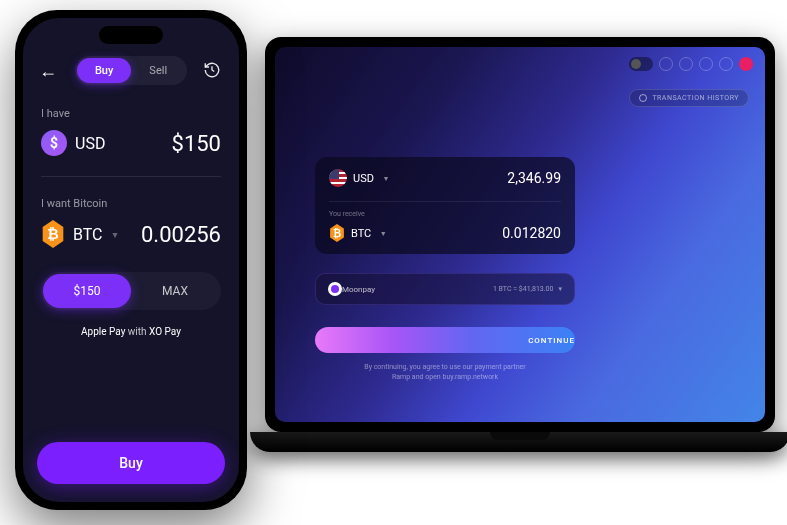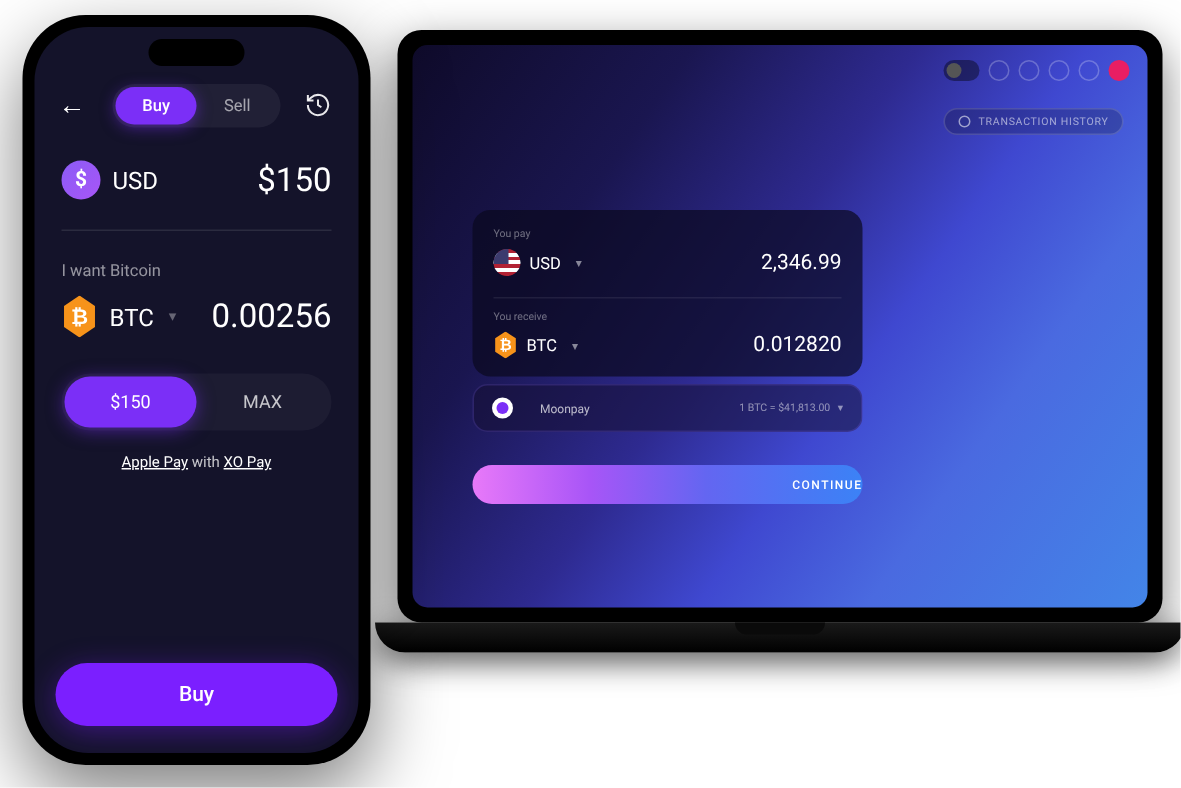--- a/index.html
+++ b/index.html
@@ -1,19 +1,19 @@
 <!DOCTYPE html>
 <html><head>
 <meta charset="utf-8">
 <style>
 * { margin: 0; padding: 0; box-sizing: border-box; font-family: -apple-system, BlinkMacSystemFont, "Segoe UI", Roboto, sans-serif; }
 body { width: 787px; height: 525px; background: #fff; position: relative; overflow: hidden; }
 
 
-.laptop { position: absolute; left: 265px; top: 20px; width: 510px; height: 430px; }
+.laptop { position: absolute; left: 265px; top: 37px; width: 510px; height: 430px; }
 .laptop-screen { width: 100%; height: 395px; background: #000; border-radius: 16px; padding: 10px; box-shadow: 0 10px 30px rgba(0,0,0,0.5); }
 .laptop-inner { width: 100%; height: 100%; border-radius: 10px; overflow: hidden; position: relative; background: linear-gradient(125deg, #0f0b2a 0%, #1a1650 25%, #2e2a90 45%, #3f48d0 60%, #4a6ae0 75%, #4385e8 100%); }
 .laptop-base { width: 540px; height: 20px; margin-left: -15px; background: linear-gradient(180deg, #1a1a1a 0%, #000 100%); border-radius: 0 0 20px 20px; box-shadow: 0 6px 20px rgba(0,0,0,0.6); }
 .laptop-notch { width: 60px; height: 8px; background: #0a0a0a; border-radius: 0 0 10px 10px; margin: 0 auto; }
 
 .topbar { position: absolute; right: 12px; top: 10px; display: flex; gap: 6px; align-items: center; }
 .tb-icon { width: 14px; height: 14px; border: 1px solid rgba(255,255,255,0.35); border-radius: 50%; opacity: 0.7; }
 .tb-toggle { width: 24px; height: 14px; background: rgba(0,0,0,0.4); border-radius: 7px; position: relative; }
 .tb-toggle::after { content: ""; position: absolute; left: 2px; top: 2px; width: 10px; height: 10px; background: #555; border-radius: 50%; }
 .tb-red { width: 14px; height: 14px; background: #e91e63; border-radius: 50%; }
@@ -29,21 +29,21 @@
 .desk-line { display: flex; align-items: center; justify-content: space-between; }
 .desk-left { display: flex; align-items: center; gap: 6px; }
 .desk-flag { width: 18px; height: 18px; border-radius: 50%; background: linear-gradient(180deg, #b22234 0%, #b22234 14%, #fff 14%, #fff 28%, #b22234 28%, #b22234 42%, #fff 42%, #fff 56%, #b22234 56%, #b22234 70%, #fff 70%, #fff 84%, #b22234 84%); position: relative; overflow: hidden; }
 .desk-flag::before { content: ""; position: absolute; left:0; top:0; width:10px; height:10px; background:#3c3b6e; }
 .desk-btc { width: 16px; height: 18px; background: #f7931a; clip-path: polygon(50% 0%, 93% 25%, 93% 75%, 50% 100%, 7% 75%, 7% 25%); display:flex; align-items:center; justify-content:center; color:#fff; font-size:10px; font-weight:bold; }
 .desk-curr { color: #fff; font-size: 11px; }
 .desk-chev { color: rgba(255,255,255,0.5); font-size: 8px; margin-left: 4px; }
 .desk-amount { color: #fff; font-size: 14px; }
 
 .provider-bar { position: absolute; left: 40px; top: 226px; width: 260px; background: rgba(20,15,50,0.55); border: 1px solid rgba(100,80,200,0.3); border-radius: 10px; padding: 8px 12px; display: flex; align-items: center; justify-content: space-between; }
-.provider-l { display: flex; align-items: center; gap: 18px; }
+.provider-l { display: flex; align-items: center; gap: 0; }
 .prov-icon { width: 14px; height: 14px; background: #fff; border-radius: 50%; position: relative; }
 .prov-icon::after { content:""; position:absolute; left:3px; top:3px; width:8px; height:8px; background:#7b2ff7; border-radius:50%; }
 .prov-name { color: rgba(255,255,255,0.7); font-size: 8px; }
 .prov-rate { color: rgba(255,255,255,0.5); font-size: 7px; display:flex; align-items:center; gap:5px;margin-left:22px; }
 .prov-chev { font-size:7px; }
 
 .continue-btn { position: absolute; left: 40px; top: 280px; width: 260px; height: 26px; border-radius: 14px; background: linear-gradient(90deg, #e879f9 0%, #a855f7 30%, #6366f1 60%, #3b82f6 100%); display: flex; align-items: center; justify-content: flex-end; color: #fff; font-size: 8px; letter-spacing: 1px; font-weight: 500; }
 
 .disclaimer { position: absolute; left: 40px; top: 316px; width: 260px; text-align: center; font-size: 7px; color: rgba(255,255,255,0.45); line-height: 1.4; }
 
@@ -70,21 +70,21 @@
 .curr-chev { color: rgba(255,255,255,0.35); font-size: 10px; margin-left: 2px; }
 .amount { color: #fff; font-size: 22px; font-weight: 400; }
 
 .divider { height: 1px; background: rgba(255,255,255,0.1); margin: 20px 18px; }
 
 .quick-row { display: flex; gap: 0; margin: 24px 18px 0; background: rgba(255,255,255,0.04); border-radius: 22px; padding: 2px; }
 .quick-btn { flex: 1; text-align: center; padding: 10px 0; font-size: 12px; color: rgba(255,255,255,0.75); border-radius: 20px; }
 .quick-btn.active { background: #7b2ff7; color: #fff; box-shadow: 0 2px 12px rgba(123,47,247,0.5); }
 
 .pay-line { text-align: center; font-size: 10px; color: rgba(255,255,255,0.75); margin-top: 16px; }
-.pay-line .u { text-decoration: underline; color: #fff; text-align: center; }
+.pay-line .u { color: #fff; text-align: center; }
 
 .buy-btn { position: absolute; bottom: 18px; left: 14px; right: 14px; height: 42px; background: #7b1fff; border-radius: 22px; display: flex; align-items: center; justify-content: center; color: #fff; font-size: 14px; font-weight: 500; box-shadow: 0 4px 20px rgba(123,31,255,0.4); }
 </style>
 </head>
 <body>
 
 <div class="laptop">
   <div class="laptop-screen">
     <div class="laptop-inner">
 
@@ -97,21 +97,20 @@
         <div class="tb-red"></div>
       </div>
 
       <div class="txn-history">
         <span class="txn-icon"></span>
         <span>TRANSACTION HISTORY</span>
       </div>
 
       <div class="desk-card">
         <div class="desk-row1">
-          <div class="desk-label">You pay</div>
           <div class="desk-line">
             <div class="desk-left">
               <div class="desk-flag"></div>
               <span class="desk-curr">USD</span>
               <span class="desk-chev">▾</span>
             </div>
             <div class="desk-amount">2,346.99</div>
           </div>
         </div>
         <div class="desk-sep"></div>
@@ -136,20 +135,24 @@
         <div class="prov-rate">
           <span>1 BTC = $41,813.00</span>
           <span class="prov-chev">▾</span>
         </div>
       </div>
 
       <div class="continue-btn">
         <span>CONTINUE</span>
       </div>
 
+      <div class="disclaimer">
+        <span>By continuing, you agree to use our payment partner</span><br>
+        <span>Ramp and open buy.ramp.network</span>
+      </div>
 
     </div>
   </div>
   <div class="laptop-base">
     <div class="laptop-notch"></div>
   </div>
 </div>
 
 <div class="phone">
   <div class="phone-inner">
@@ -164,20 +167,21 @@
       <div class="history-btn">
         <svg class="history-svg" viewBox="0 0 24 24">
           <path d="M3 12a9 9 0 1 0 3-6.7L3 8"></path>
             <polyline points="3 3 3 8 8 8"></polyline>
             <polyline points="12 7 12 12 15 14"></polyline>
         </svg>
       </div>
     </div>
 
     <div class="sect" style="margin-top:22px">
+      <div class="sect-label">I have</div>
       <div class="curr-row">
         <div class="curr-left">
           <div class="usd-icon">$</div>
           <span class="curr-code">USD</span>
         </div>
         <div class="amount">$150</div>
       </div>
     </div>
 
     <div class="divider"></div>

